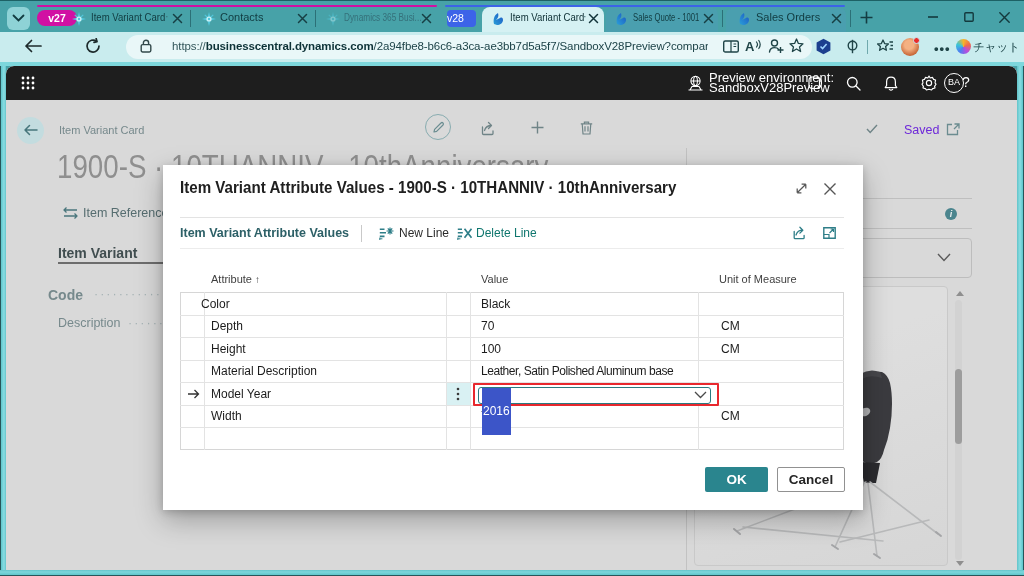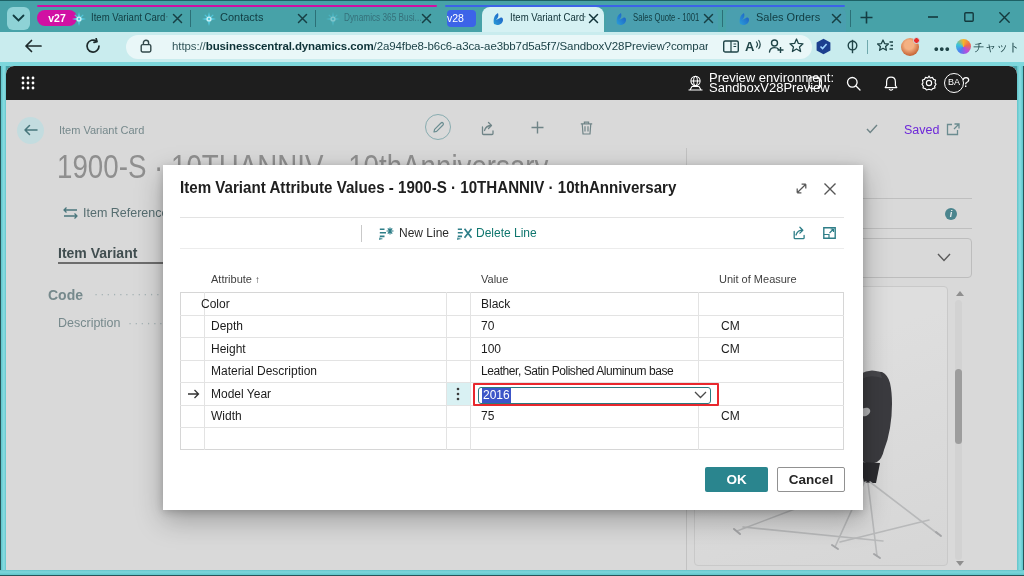--- a/index.html
+++ b/index.html
@@ -336,20 +336,21 @@
     <div id="modal">
       <div class="abs" style="left:17px;top:13px;font-size:17px;font-weight:bold;color:#202020;transform:scaleX(0.89);transform-origin:0 0;white-space:nowrap;">Item Variant Attribute Values - 1900-S · 10THANNIV · 10thAnniversary</div>
       <svg class="abs" style="left:632px;top:17px;" width="13" height="13" viewBox="0 0 13 13">
           <path d="M2.2 10.8 L10.8 2.2 M10.8 2.2 H6.6 M10.8 2.2 V6.4 M2.2 10.8 H6.4 M2.2 10.8 V6.6" stroke="#565656" stroke-width="1.25" fill="none"></path>
         </svg>
       <svg class="abs" style="left:660px;top:17px;" width="14" height="14" viewBox="0 0 14 14">
           <path d="M1.5 1.5 L12.5 12.5 M12.5 1.5 L1.5 12.5" stroke="#565656" stroke-width="1.4"></path>
         </svg>
       <div class="abs" style="left:17px;top:52px;width:664px;height:1px;background:#e3e3e3;"></div>
 
+      <div class="abs" style="left:17px;top:61px;font-size:12.5px;font-weight:bold;color:#2d6067;">Item Variant Attribute Values</div>
       <div class="abs" style="left:198px;top:60px;width:1px;height:17px;background:#c9c9c9;"></div>
       <svg class="abs" style="left:216px;top:62px;" width="15" height="13" viewBox="0 0 15 13">
           <g stroke="#2e7e88" stroke-width="1.6">
             <path d="M0.8 2.2 H5.5"></path>
             <path d="M0.8 5.8 H7"></path>
             <path d="M0.8 9.4 H5.5"></path>
           </g>
           <path d="M11 0.5 V7.5 M7.5 4 H14.5 M8.8 1.4 L13.2 6.6 M13.2 1.4 L8.8 6.6" stroke="#2e7e88" stroke-width="1.2"></path>
           <path d="M0.8 11.8 H3.4 M0.8 10.6 V13" stroke="#2e7e88" stroke-width="1"></path>
         </svg>
@@ -412,21 +413,21 @@
       <div class="abs" style="left:284px;top:218px;width:23px;height:22px;background:#d9f1f3;"></div>
       <svg class="abs" style="left:293px;top:222px;" width="4" height="14" viewBox="0 0 4 14">
           <g fill="#3b3b3b">
             <circle cx="2" cy="2" r="1.3"></circle>
             <circle cx="2" cy="7" r="1.3"></circle>
             <circle cx="2" cy="12" r="1.3"></circle>
           </g>
         </svg>
       <div class="abs" style="left:310px;top:218px;width:242px;height:19px;border:2px solid #e8282e;background:#fff;border-radius:1px;"></div>
       <div class="abs" style="left:314.5px;top:221.5px;width:231px;height:15px;border:1.5px solid #2a7a80;border-radius:3px;background:#fff;"></div>
-      <div class="abs" style="left:319px;top:223px;font-size:12px;line-height:15px;color:#fff;background:#3c55c8;padding:0 1px;">2016</div>
+      <div class="abs" style="left:319px;top:223px;font-size:12px;line-height:15px;color:#fff;background:#3c55c8;padding:16px 1px;">2016</div>
       <svg class="abs" style="left:531px;top:226px;" width="13" height="8" viewBox="0 0 13 8">
           <path d="M1 1 L6.5 6.5 L12 1" stroke="#4a4a4a" stroke-width="1.3" fill="none"></path>
         </svg>
 
       <div class="abs" style="left:542px;top:302px;width:63px;height:25px;background:#2a858e;border-radius:2px;color:#fff;font-size:13.5px;font-weight:bold;text-align:center;line-height:25px;">OK</div>
       <div class="abs" style="left:614px;top:302px;width:68px;height:25px;background:#fff;border:1px solid #919191;box-sizing:border-box;border-radius:2px;color:#252525;font-size:13.5px;font-weight:bold;text-align:center;line-height:23px;">Cancel</div>
     </div>
   </div>
 </div>
 

